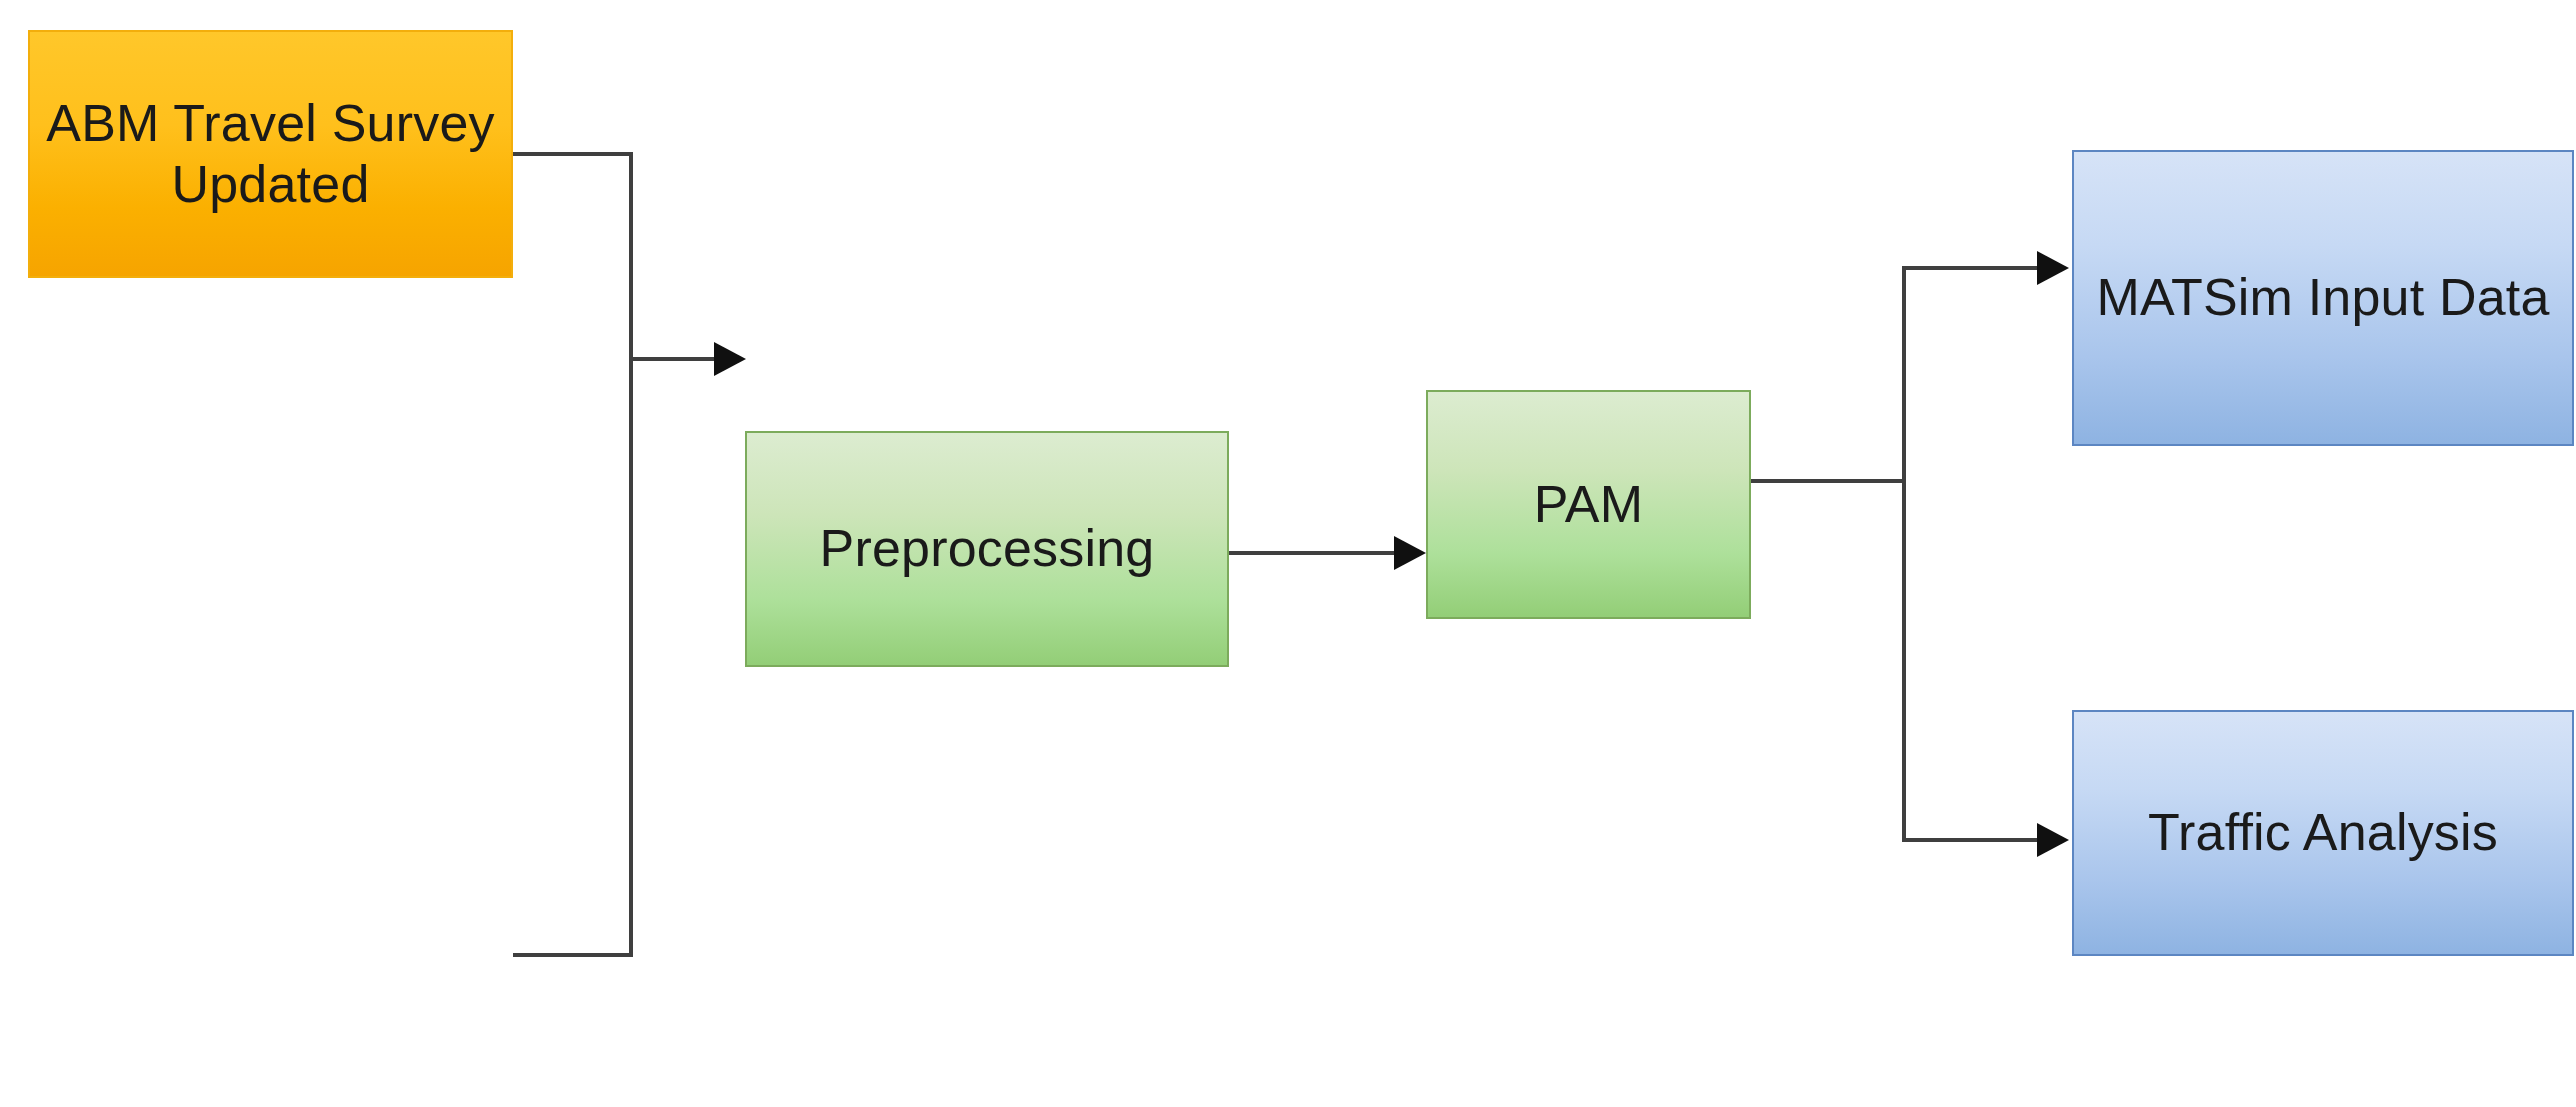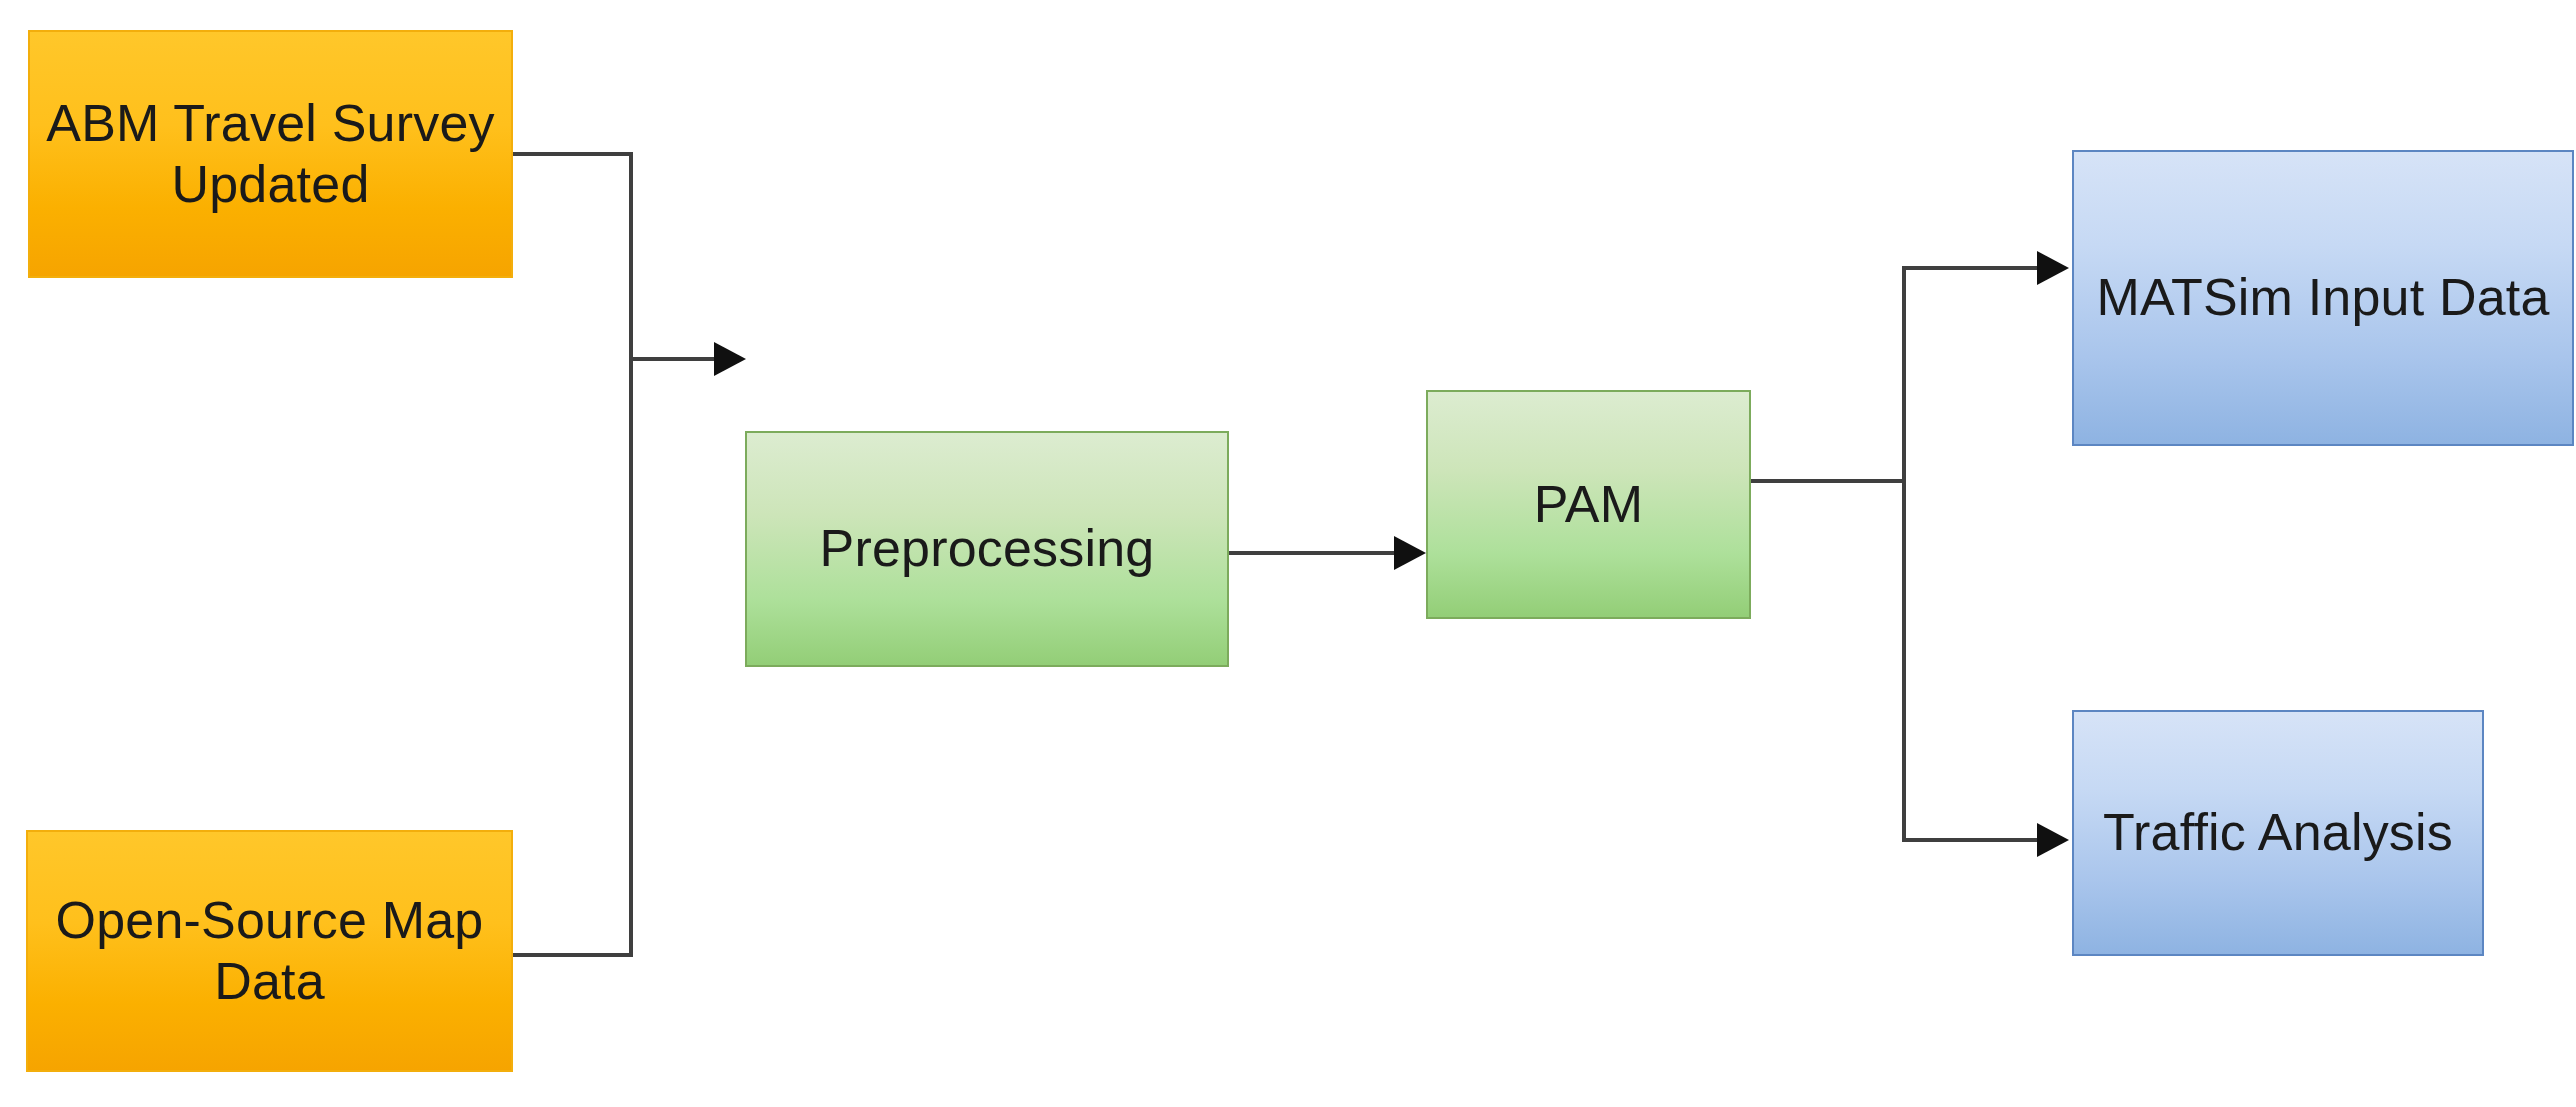--- a/index.html
+++ b/index.html
@@ -62,37 +62,34 @@
 </style>
 </head>
 <body>
 
 <div id="canvas">
 
   <div class="node node-source" style="left:28px; top:30px; width:485px; height:248px;">
     <span>ABM Travel Survey Updated</span>
   </div>
 
-  <div class="node node-source" style="left:26px; top:830px; width:487px; height:242px;">
-    <span>Open-Source Map Data</span>
-  </div>
 
   <div class="node node-process" style="left:745px; top:431px; width:484px; height:236px;">
     <span>Preprocessing</span>
   </div>
 
   <div class="node node-process" style="left:1426px; top:390px; width:325px; height:229px;">
     <span>PAM</span>
   </div>
 
   <div class="node node-output" style="left:2072px; top:150px; width:502px; height:296px;">
     <span>MATSim Input Data</span>
   </div>
 
-  <div class="node node-output" style="left:2072px; top:710px; width:412px; height:246px;">
+  <div class="node node-output" style="left:2072px; top:710px; width:502px; height:246px;">
     <span>Traffic Analysis</span>
   </div>
 
   <div class="edge-group">
     <div class="edge-line edge-h" style="left:513px; top:152px; width:120px;"></div>
     <div class="edge-line edge-v" style="left:629px; top:152px; height:207px;"></div>
   </div>
 
   <div class="edge-group">
     <div class="edge-line edge-h" style="left:513px; top:953px; width:120px;"></div>

